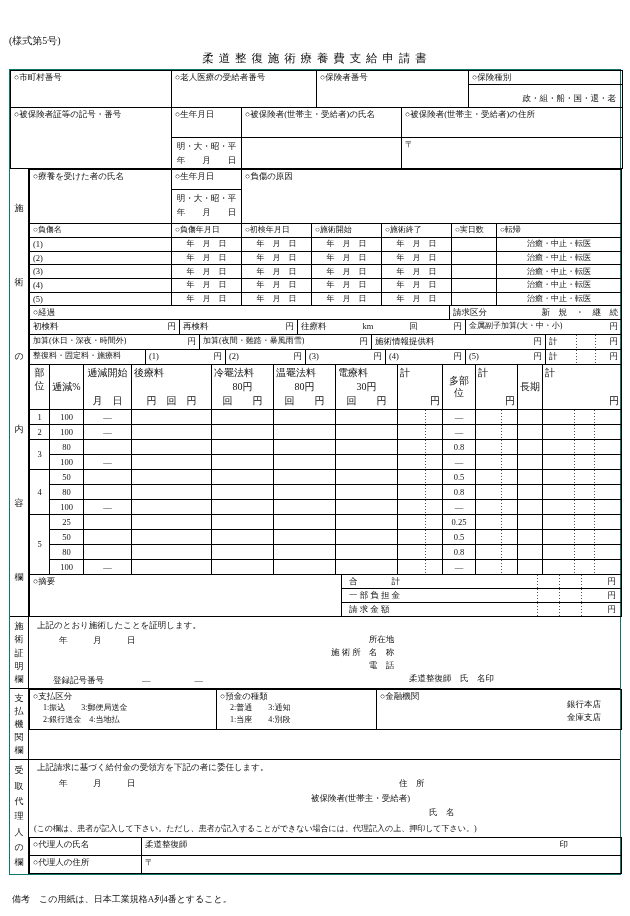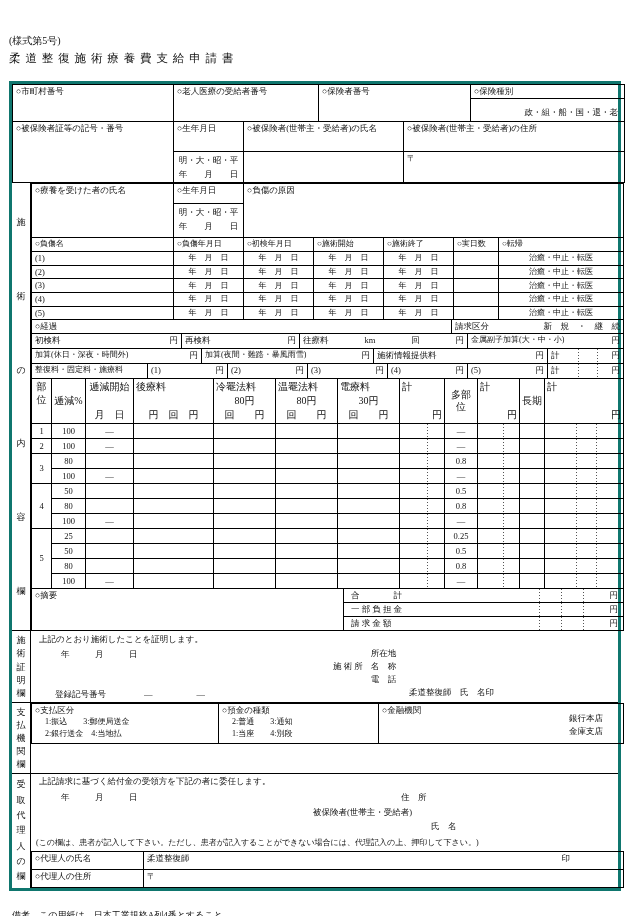--- a/index.html
+++ b/index.html
@@ -1,21 +1,21 @@
 <!DOCTYPE html>
 <html><head>
 <meta charset="utf-8">
 <style>
 *{margin:0;padding:0;box-sizing:border-box}
 html,body{background:#fff}
 body{width:630px;height:916px;font-family:"Liberation Serif","DejaVu Serif",serif;color:#111}
 .page{width:630px;height:916px;padding:34px 9px 0;position:relative;background:#fff}
 .form-no{font-size:10px}
-.title{text-align:left;font-size:11.5px;letter-spacing:1px;margin:3px 0 15px}
-.form{border:3px solid #0f766e}
+.title{text-align:center;font-size:11.5px;letter-spacing:1px;margin:3px 0 3px}
+.form{border:1px solid #0f766e}
 .stack>*+*{margin-top:-1px}
 table{border-collapse:collapse;table-layout:fixed;width:100%}
 td{border:1px solid #000;font-size:8.5px;font-weight:normal;vertical-align:top;text-align:left;padding:1px 3px;overflow:hidden;line-height:1.25}
 .c{text-align:center;vertical-align:middle}
 .rb{text-align:right;vertical-align:bottom;padding-right:6px;padding-bottom:3px}
 .f8{font-size:8px}
 .w105{display:inline-block;max-width:112px}
 .w92{display:inline-block;max-width:96px}
 .r12 td{height:13px}.r14 td{height:14px}.r15 td{height:15px}.r18 td{height:18px}
 .r20 td{height:20px}.r23 td{height:23px}.r26 td{height:26px}.r30 td{height:30px}

